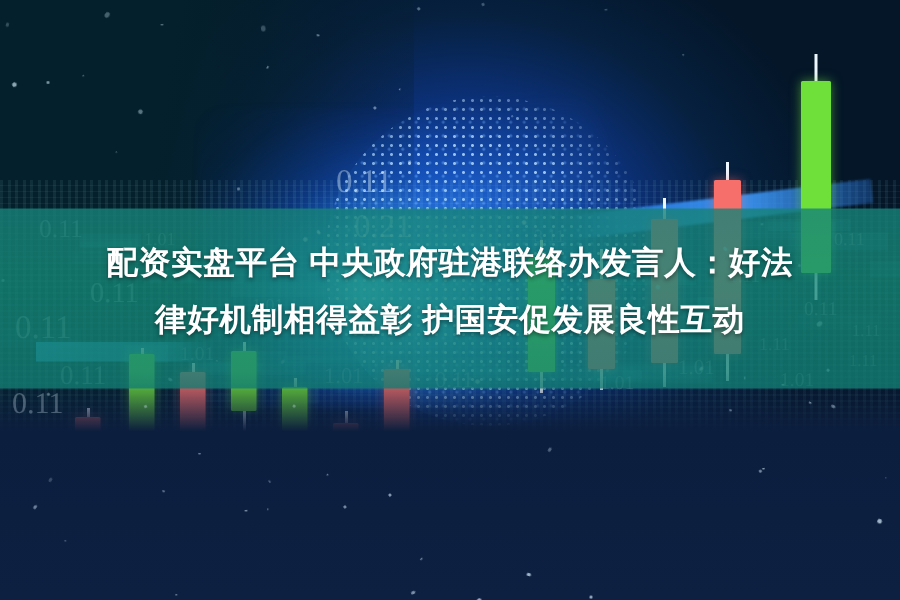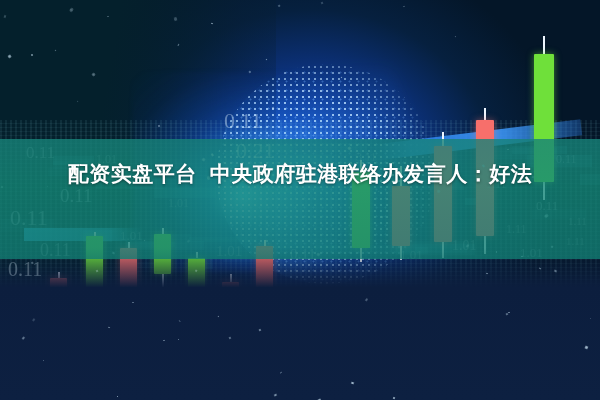--- a/index.html
+++ b/index.html
@@ -160,21 +160,21 @@
     left: 0;
     width: 100%;
     text-align: center;
     color: #ffffff;
     font-weight: bold;
     font-size: 21px;
     line-height: 38px;
     letter-spacing: 0.5px;
     text-shadow: 0 1px 3px rgba(0,0,0,0.45);
   }
-  .headline .ln { display: block; padding: 0 12px; font-family: Liberation Mono, monospace; }
+  .headline .ln { display: block; padding: 0 12px; }
 </style>
 </head>
 <body>
 
 <div id="stage">
 
   <div class="bg-base"></div>
   <div class="bg-deep-left"></div>
 
   <div class="glow-wisp"></div>
@@ -393,15 +393,16 @@
       <div class="tick-num" style="left: 400px; top: 247px; font-size: 13px; opacity: 0.42;">1.01</div>
       <div class="tick-num" style="left: 520px; top: 245px; font-size: 13px; opacity: 0.44;">1.01</div>
       <div class="tick-num" style="left: 566px; top: 235px; font-size: 11px; opacity: 0.38;">1.11</div>
       <div class="tick-num" style="left: 168px; top: 196px; font-size: 12px; opacity: 0.36;">1.01</div>
     </div>
 
   <div class="green-band" id="green-band" style="top: 139px; height: 120px;"></div>
 
   <div class="headline" id="headline" style="top: 157px;">
     <span class="ln">配资实盘平台 中央政府驻港联络办发言人：好法</span>
+    <span class="ln">律好机制相得益彰 护国安促发展良性互动</span>
   </div>
 
 </div>
 
 </body></html>

